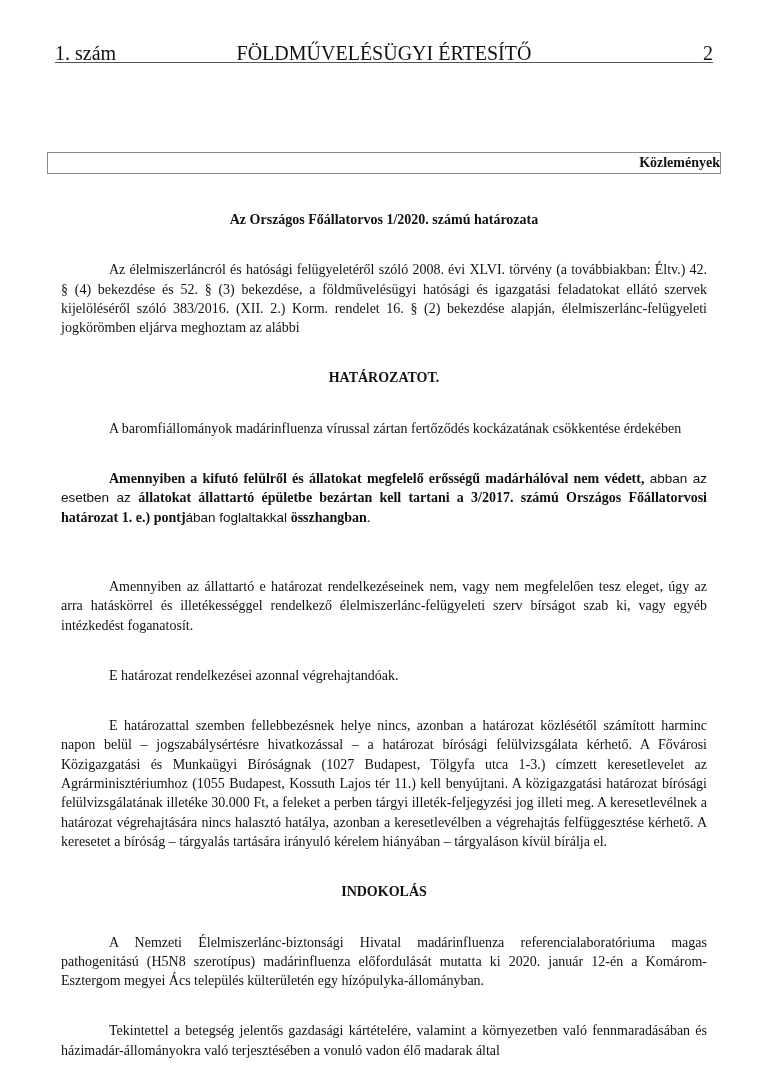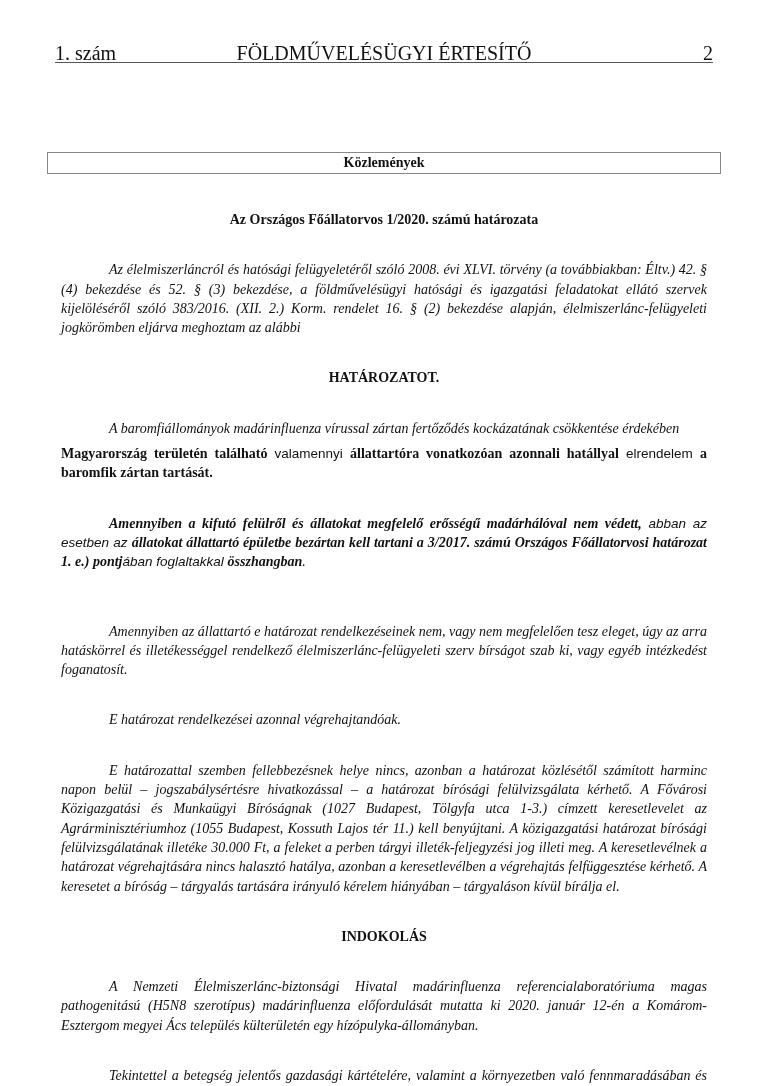--- a/index.html
+++ b/index.html
@@ -4,27 +4,27 @@
 <style>
   html, body { margin:0; padding:0; background:#fff; }
   body { width:768px; height:1086px; position:relative; overflow:hidden;
          font-family:"Liberation Serif", serif; color:#111; }
   .header { position:absolute; left:55px; top:44px; width:658px; height:18px;
             border-bottom:1.5px solid #555; font-size:20px; line-height:18px; }
   .header .num { position:absolute; left:0; top:0; }
   .header .title { position:absolute; left:0; right:0; top:0; text-align:center; }
   .header .page { position:absolute; right:0; top:0; }
   .section-box { position:absolute; left:47px; top:152px; width:672px; height:20px;
-                 border:1px solid #888; text-align:center; font-weight:bold;
+                 border:1px solid #888; text-align:right; font-weight:bold;
                  font-size:14px; line-height:20px; }
   .content { position:absolute; left:55px; top:204px; width:658px; font-size:14px;
              line-height:19.3px; }
   .content p { margin:6px; text-align:justify; }
   .center-bold { text-align:center !important; font-weight:bold; }
-  .indent { text-indent:48px;font-style:italic; }
+  .indent { text-indent:48px; }
   .sans { font-family:"Liberation Sans", sans-serif; font-size:13.5px; }
   .gap { height:19px; }
 </style>
 </head>
 <body>
 
 <div class="header">
   <span class="num">1. szám</span>
   <span class="title">FÖLDMŰVELÉSÜGYI ÉRTESÍTŐ</span>
   <span class="page">2</span>
@@ -33,21 +33,20 @@
 <div class="section-box">Közlemények</div>
 
 <div class="content">
   <p class="center-bold">Az Országos Főállatorvos 1/2020. számú határozata</p>
   <div class="gap"></div>
   <p class="indent">Az élelmiszerláncról és hatósági felügyeletéről szóló 2008. évi XLVI. törvény (a továbbiakban: Éltv.) 42. § (4) bekezdése és 52. § (3) bekezdése, a földművelésügyi hatósági és igazgatási feladatokat ellátó szervek kijelöléséről szóló 383/2016. (XII. 2.) Korm. rendelet 16. § (2) bekezdése alapján, élelmiszerlánc-felügyeleti jogkörömben eljárva meghoztam az alábbi</p>
   <div class="gap"></div>
   <p class="center-bold">HATÁROZATOT.</p>
   <div class="gap"></div>
   <p class="indent">A baromfiállományok madárinfluenza vírussal zártan fertőződés kockázatának csökkentése érdekében</p>
-  <p><b>Magyarország területén található</b><span class="sans"> valamennyi </span><b>állattartóra vonatkozóan azonnali hatállyal</b><span class="sans"> elrendelem </span><b>a baromfik zártan tartását.</b></p>
   <div class="gap"></div>
   <p class="indent"><b>Amennyiben a kifutó felülről és állatokat megfelelő erősségű madárhálóval nem védett,</b><span class="sans"> abban az esetben az </span><b>állatokat állattartó épületbe bezártan kell tartani a 3/2017. számú Országos Főállatorvosi határozat 1. e.) pontj</b><span class="sans">ában foglaltakkal </span><b>összhangban</b><span>.</span></p>
   <div class="gap"></div>
   <div class="gap"></div>
   <p class="indent">Amennyiben az állattartó e határozat rendelkezéseinek nem, vagy nem megfelelően tesz eleget, úgy az arra hatáskörrel és illetékességgel rendelkező élelmiszerlánc-felügyeleti szerv bírságot szab ki, vagy egyéb intézkedést foganatosít.</p>
   <div class="gap"></div>
   <p class="indent">E határozat rendelkezései azonnal végrehajtandóak.</p>
   <div class="gap"></div>
   <p class="indent">E határozattal szemben fellebbezésnek helye nincs, azonban a határozat közlésétől számított harminc napon belül – jogszabálysértésre hivatkozással – a határozat bírósági felülvizsgálata kérhető. A Fővárosi Közigazgatási és Munkaügyi Bíróságnak (1027 Budapest, Tölgyfa utca 1-3.) címzett keresetlevelet az Agrárminisztériumhoz (1055 Budapest, Kossuth Lajos tér 11.) kell benyújtani. A közigazgatási határozat bírósági felülvizsgálatának illetéke 30.000 Ft, a feleket a perben tárgyi illeték-feljegyzési jog illeti meg. A keresetlevélnek a határozat végrehajtására nincs halasztó hatálya, azonban a keresetlevélben a végrehajtás felfüggesztése kérhető. A keresetet a bíróság – tárgyalás tartására irányuló kérelem hiányában – tárgyaláson kívül bírálja el.</p>
   <div class="gap"></div>

